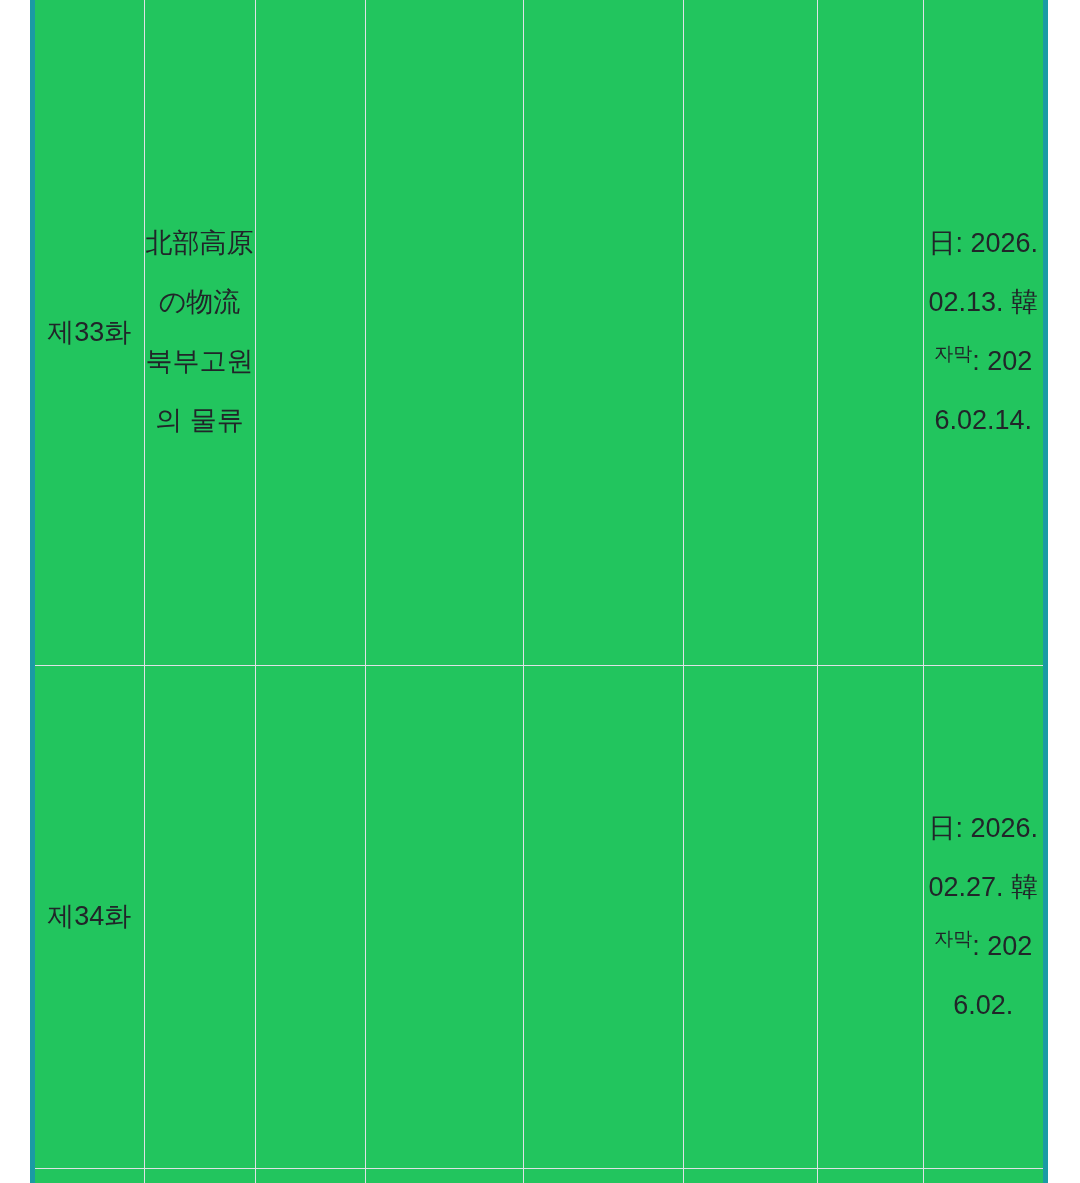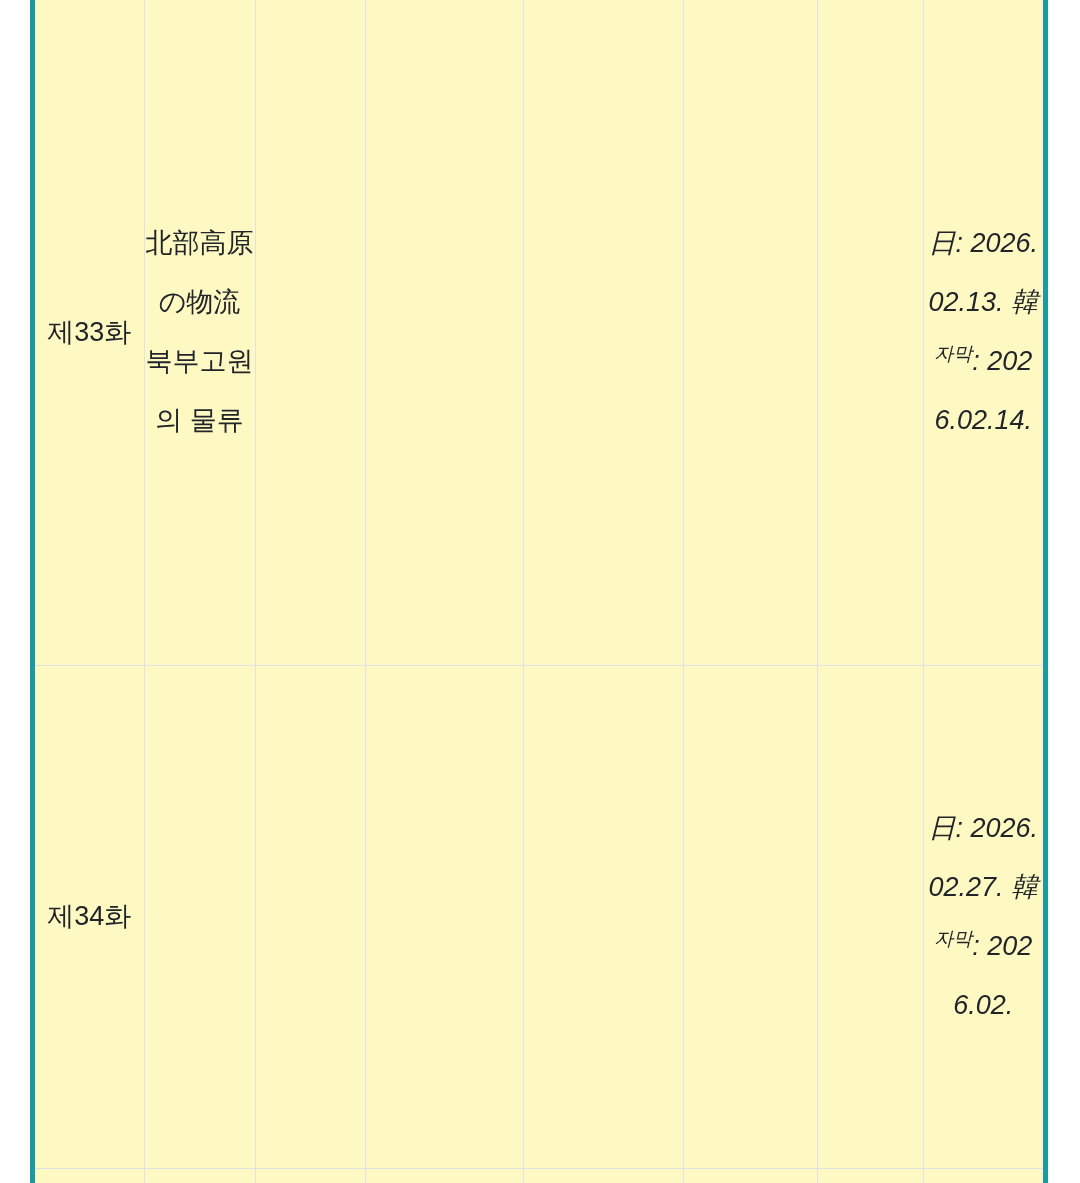--- a/index.html
+++ b/index.html
@@ -51,25 +51,24 @@
     border-bottom: 1px solid #dee2e6;
     vertical-align: middle;
     text-align: center;
     padding: 0 1px;
     box-sizing: border-box;
     font-size: 27px;
     line-height: 59px;
     color: #212529;
     word-break: break-all;
     overflow-wrap: anywhere;
-    background: #fef9c3;
+    background: #22c55e;
   }
   table.episode-table td:last-child {
     border-right: none;
-    font-style: italic;
   }
 
   
   col.c-ep     { width: 109px; }
   col.c-title  { width: 111px; }
   col.c-a      { width: 110px; }
   col.c-b      { width: 158px; }
   col.c-c      { width: 160px; }
   col.c-d      { width: 134px; }
   col.c-e      { width: 106px; }

